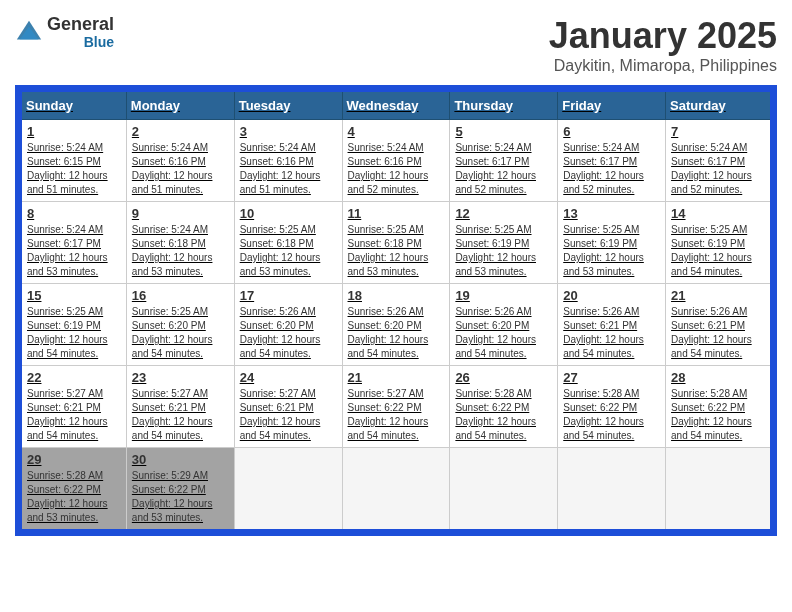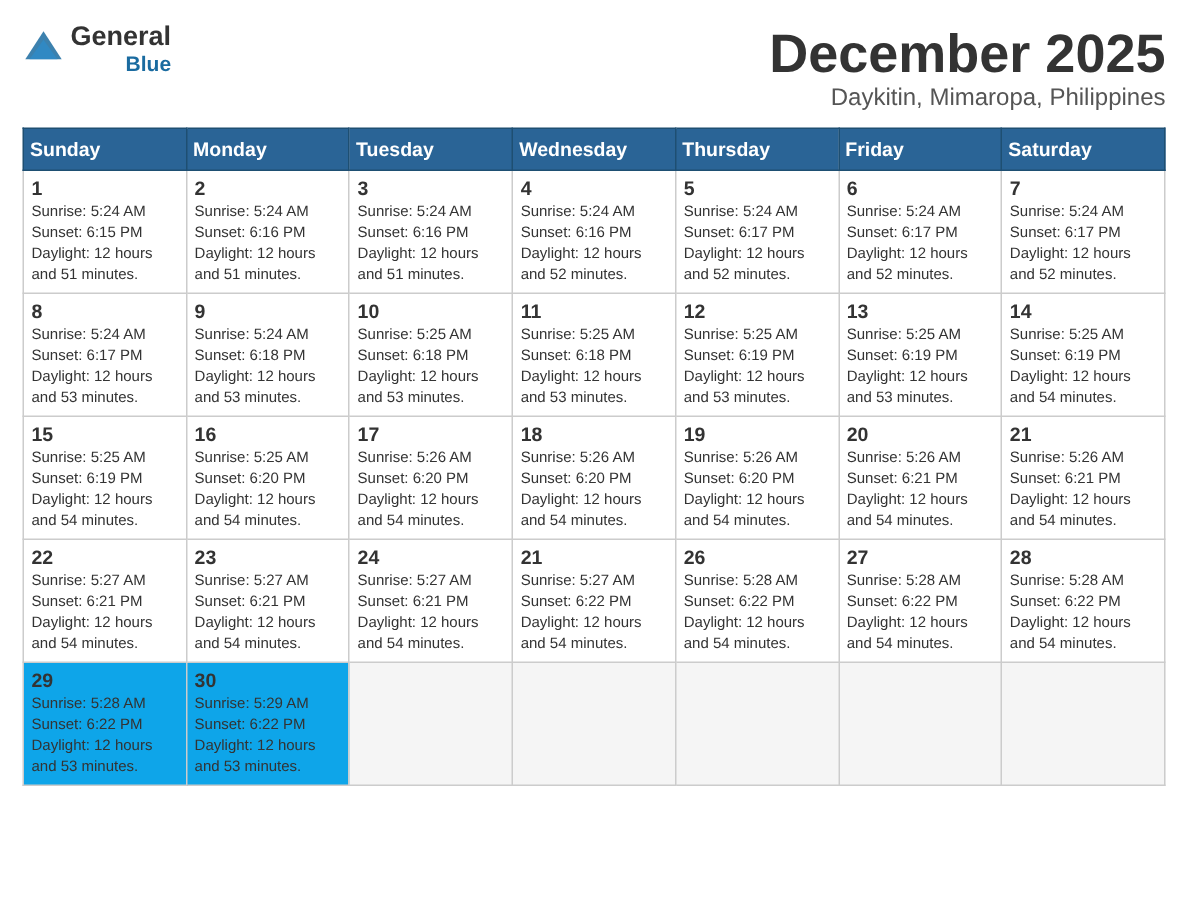--- a/index.html
+++ b/index.html
@@ -49,40 +49,41 @@
       font-weight: bold;
       color: #333;
     }
     .location {
       font-size: 16px;
       color: #555;
     }
     .calendar {
       width: 100%;
       border-collapse: collapse;
-      border: 1px solid #1d4ed8;
+      border: 7px solid #1d4ed8;
+      text-decoration: underline;
     }
     .calendar th {
       background-color: #2a6496;
       color: white;
       padding: 6px 4px;
       text-align: left;
       font-size: 13px;
       font-weight: bold;
       border: 1px solid #1e4f72;
     }
     .calendar td {
       border: 1px solid #ccc;
       padding: 4px 5px;
       vertical-align: top;
       width: calc(100% / 7);
       background: #fff;
     }
     .calendar tr:last-child td {
-      background: #0ea5e9;
+      background: #a3a3a3;
     }
     .day-number {
       font-size: 13px;
       font-weight: bold;
       color: #333;
       display: block;
       margin-bottom: 2px;
     }
     .day-info {
       font-size: 10px;
@@ -105,21 +106,21 @@
     <svg class="logo-icon" viewBox="0 0 30 30" xmlns="http://www.w3.org/2000/svg">
       <polygon points="15,2 28,22 2,22" fill="#1a6ba0" opacity="0.85"></polygon>
       <polygon points="15,8 25,22 5,22" fill="#2a8fd0" opacity="0.6"></polygon>
     </svg>
     <div class="logo-text">
       <span class="logo-general">General</span>
       <span class="logo-blue">Blue</span>
     </div>
   </div>
   <div class="title-section">
-    <div class="month-year">December 2025</div>
+    <div class="month-year">January 2025</div>
     <div class="location">Daykitin, Mimaropa, Philippines</div>
   </div>
 </div>
 
 <table class="calendar">
   <thead>
     <tr>
     <th>Sunday</th>
         <th>Monday</th>
         <th>Tuesday</th>

